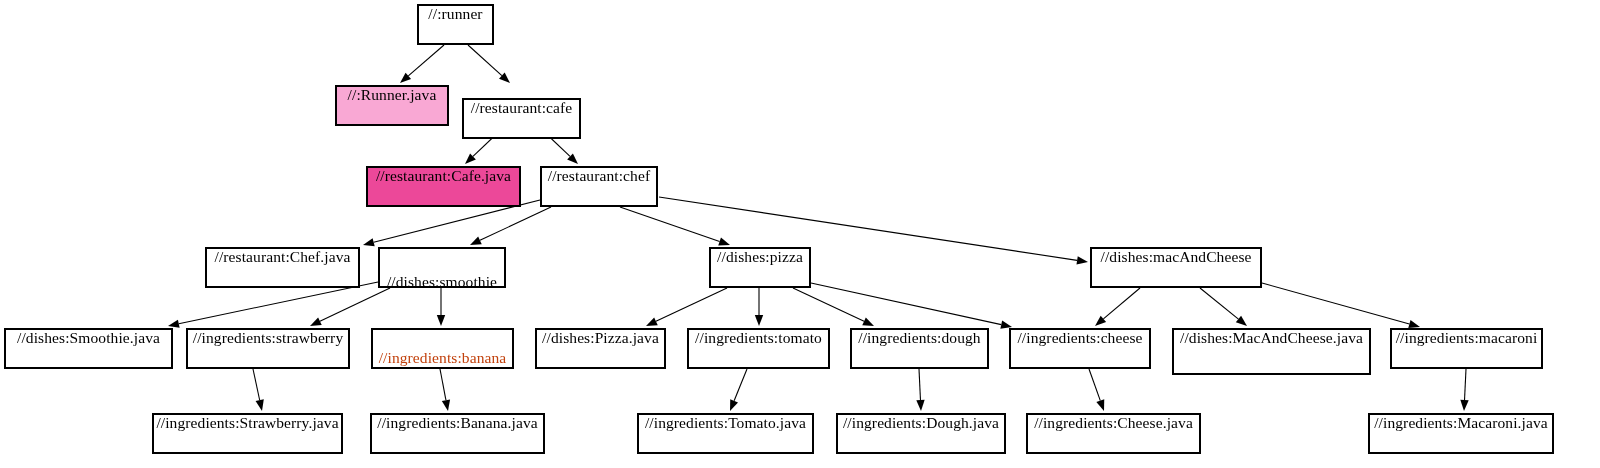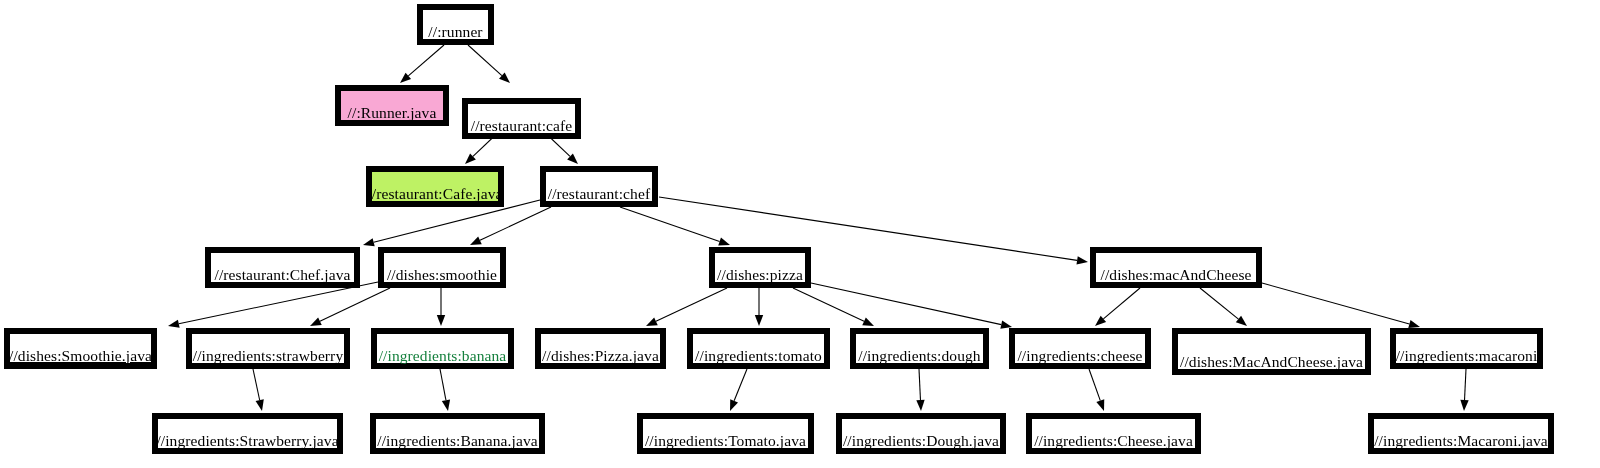--- a/index.html
+++ b/index.html
@@ -23,24 +23,24 @@
     position: absolute;
     left: 0;
     top: 0;
     width: 1600px;
     height: 468px;
     pointer-events: none;
   }
   .node {
     position: absolute;
     box-sizing: border-box;
-    border: 6px solid #22c55e;
+    border: 2px solid #22c55e;
     background: #ffffff;
     display: flex;
-    align-items: flex-end;
+    align-items: flex-start;
     justify-content: center;
     white-space: nowrap;
   }
   .node-label {
     font-size: 15.5px;
     line-height: 1;
     color: #000000;
     letter-spacing: 0.1px;
   }
 </style>
@@ -148,46 +148,46 @@
     </svg>
 <div class="node" style="left: 417px; top: 4px; width: 77px; height: 41px; border-color: rgb(0, 0, 0); background: rgb(255, 255, 255);">
       <span class="node-label" style="color: rgb(0, 0, 0);">//:runner</span>
     </div>
     <div class="node" style="left: 335px; top: 85px; width: 114px; height: 41px; border-color: rgb(0, 0, 0); background: #f9a8d4;">
       <span class="node-label" style="color: rgb(0, 0, 0);">//:Runner.java</span>
     </div>
     <div class="node" style="left: 462px; top: 98px; width: 119px; height: 41px; border-color: rgb(0, 0, 0); background: rgb(255, 255, 255);">
       <span class="node-label" style="color: rgb(0, 0, 0);">//restaurant:cafe</span>
     </div>
-    <div class="node" style="left: 366px; top: 166px; width: 138px; height: 41px; border-color: rgb(0, 0, 0); background: #bef264;">
+    <div class="node" style="left: 366px; top: 166px; width: 155px; height: 41px; border-color: rgb(0, 0, 0); background: #ec4899;">
       <span class="node-label" style="color: rgb(0, 0, 0);">//restaurant:Cafe.java</span>
     </div>
     <div class="node" style="left: 540px; top: 166px; width: 118px; height: 41px; border-color: rgb(0, 0, 0); background: rgb(255, 255, 255);">
       <span class="node-label" style="color: rgb(0, 0, 0);">//restaurant:chef</span>
     </div>
     <div class="node" style="left: 205px; top: 247px; width: 155px; height: 41px; border-color: rgb(0, 0, 0); background: rgb(255, 255, 255);">
       <span class="node-label" style="color: rgb(0, 0, 0);">//restaurant:Chef.java</span>
     </div>
     <div class="node" style="left: 378px; top: 247px; width: 128px; height: 41px; border-color: rgb(0, 0, 0); background: rgb(255, 255, 255);">
       <span class="node-label" style="color: rgb(0, 0, 0); margin-top: 25px;">//dishes:smoothie</span>
     </div>
     <div class="node" style="left: 709px; top: 247px; width: 102px; height: 41px; border-color: rgb(0, 0, 0); background: rgb(255, 255, 255);">
       <span class="node-label" style="color: rgb(0, 0, 0);">//dishes:pizza</span>
     </div>
     <div class="node" style="left: 1090px; top: 247px; width: 172px; height: 41px; border-color: rgb(0, 0, 0); background: rgb(255, 255, 255);">
       <span class="node-label" style="color: rgb(0, 0, 0);">//dishes:macAndCheese</span>
     </div>
-    <div class="node" style="left: 4px; top: 328px; width: 153px; height: 41px; border-color: rgb(0, 0, 0); background: rgb(255, 255, 255); text-decoration: underline;">
+    <div class="node" style="left: 4px; top: 328px; width: 169px; height: 41px; border-color: rgb(0, 0, 0); background: rgb(255, 255, 255);">
       <span class="node-label" style="color: rgb(0, 0, 0);">//dishes:Smoothie.java</span>
     </div>
     <div class="node" style="left: 186px; top: 328px; width: 164px; height: 41px; border-color: rgb(0, 0, 0); background: rgb(255, 255, 255);">
       <span class="node-label" style="color: rgb(0, 0, 0);">//ingredients:strawberry</span>
     </div>
     <div class="node" style="left: 371px; top: 328px; width: 143px; height: 41px; border-color: rgb(0, 0, 0); background: rgb(255, 255, 255);">
-      <span class="node-label" style="color: #15803d;">//ingredients:banana</span>
+      <span class="node-label" style="color: #c2410c; margin-top: 20px;">//ingredients:banana</span>
     </div>
     <div class="node" style="left: 535px; top: 328px; width: 131px; height: 41px; border-color: rgb(0, 0, 0); background: rgb(255, 255, 255);">
       <span class="node-label" style="color: rgb(0, 0, 0);">//dishes:Pizza.java</span>
     </div>
     <div class="node" style="left: 687px; top: 328px; width: 143px; height: 41px; border-color: rgb(0, 0, 0); background: rgb(255, 255, 255);">
       <span class="node-label" style="color: rgb(0, 0, 0);">//ingredients:tomato</span>
     </div>
     <div class="node" style="left: 850px; top: 328px; width: 139px; height: 41px; border-color: rgb(0, 0, 0); background: rgb(255, 255, 255);">
       <span class="node-label" style="color: rgb(0, 0, 0);">//ingredients:dough</span>
     </div>

